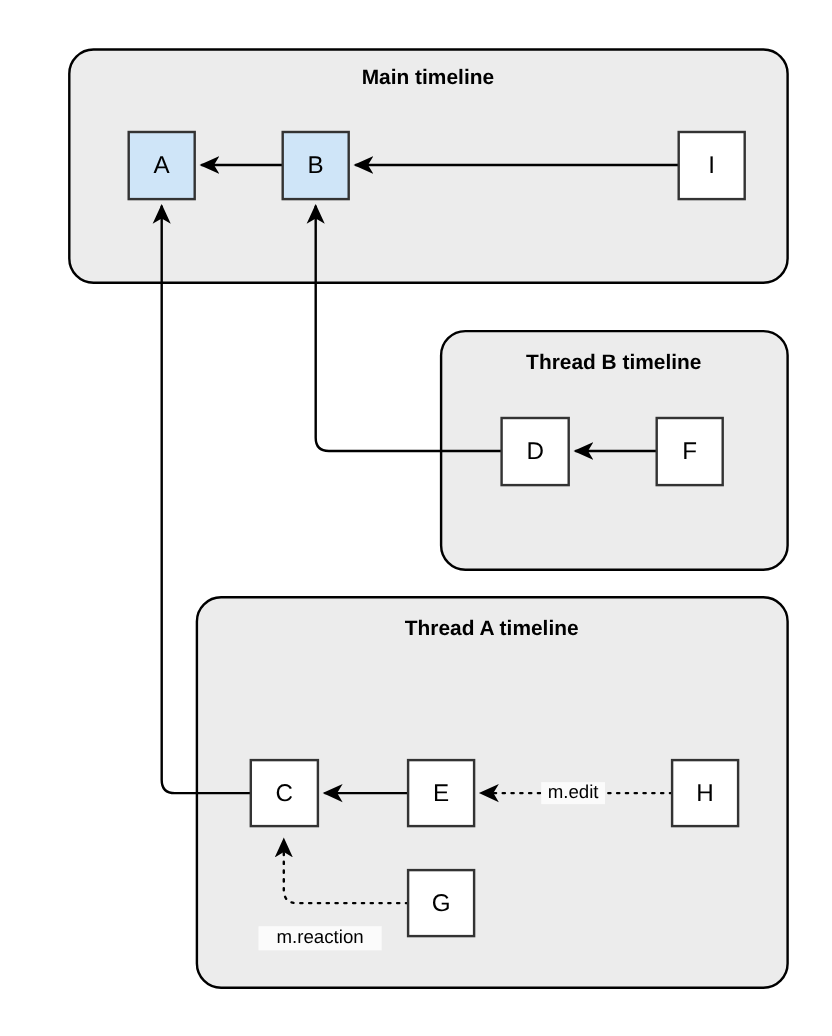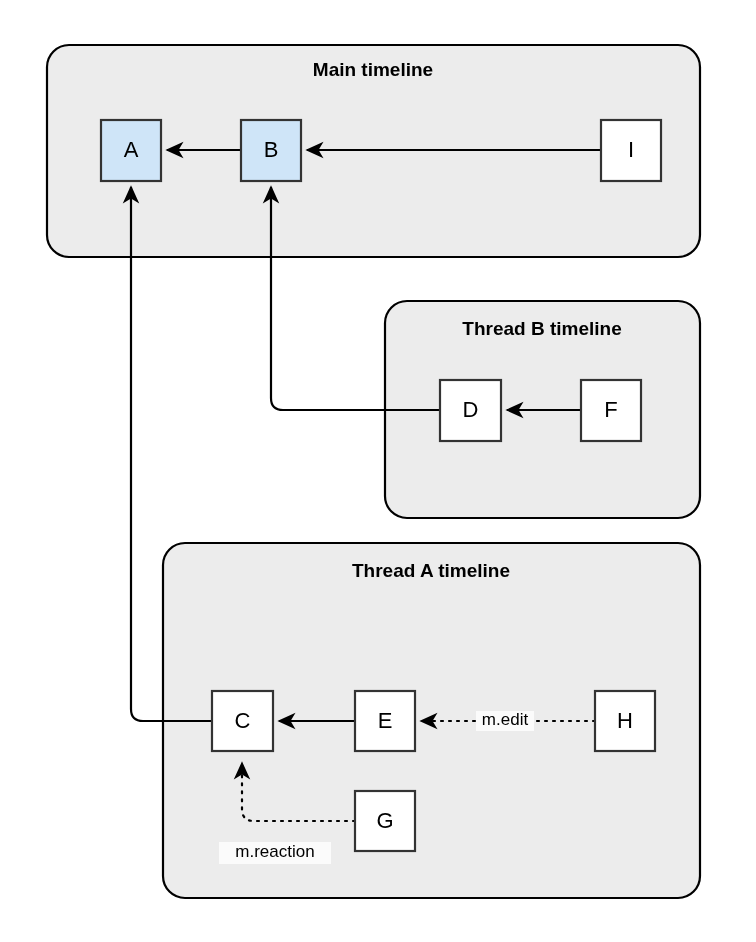--- a/index.html
+++ b/index.html
@@ -9,21 +9,21 @@
   }
   body {
     width: 756px;
     height: 942px;
     font-family: "Liberation Sans", sans-serif;
     overflow: hidden;
     position: relative;
   }
   #canvas {
     position: absolute;
-    left: 0;
+    left: 16px;
     top: 0;
     width: 664px;
     height: 942px;
   }
   svg.diagram {
     display: block;
     width: 756px;
     height: 942px;
   }
   .group-rect {

